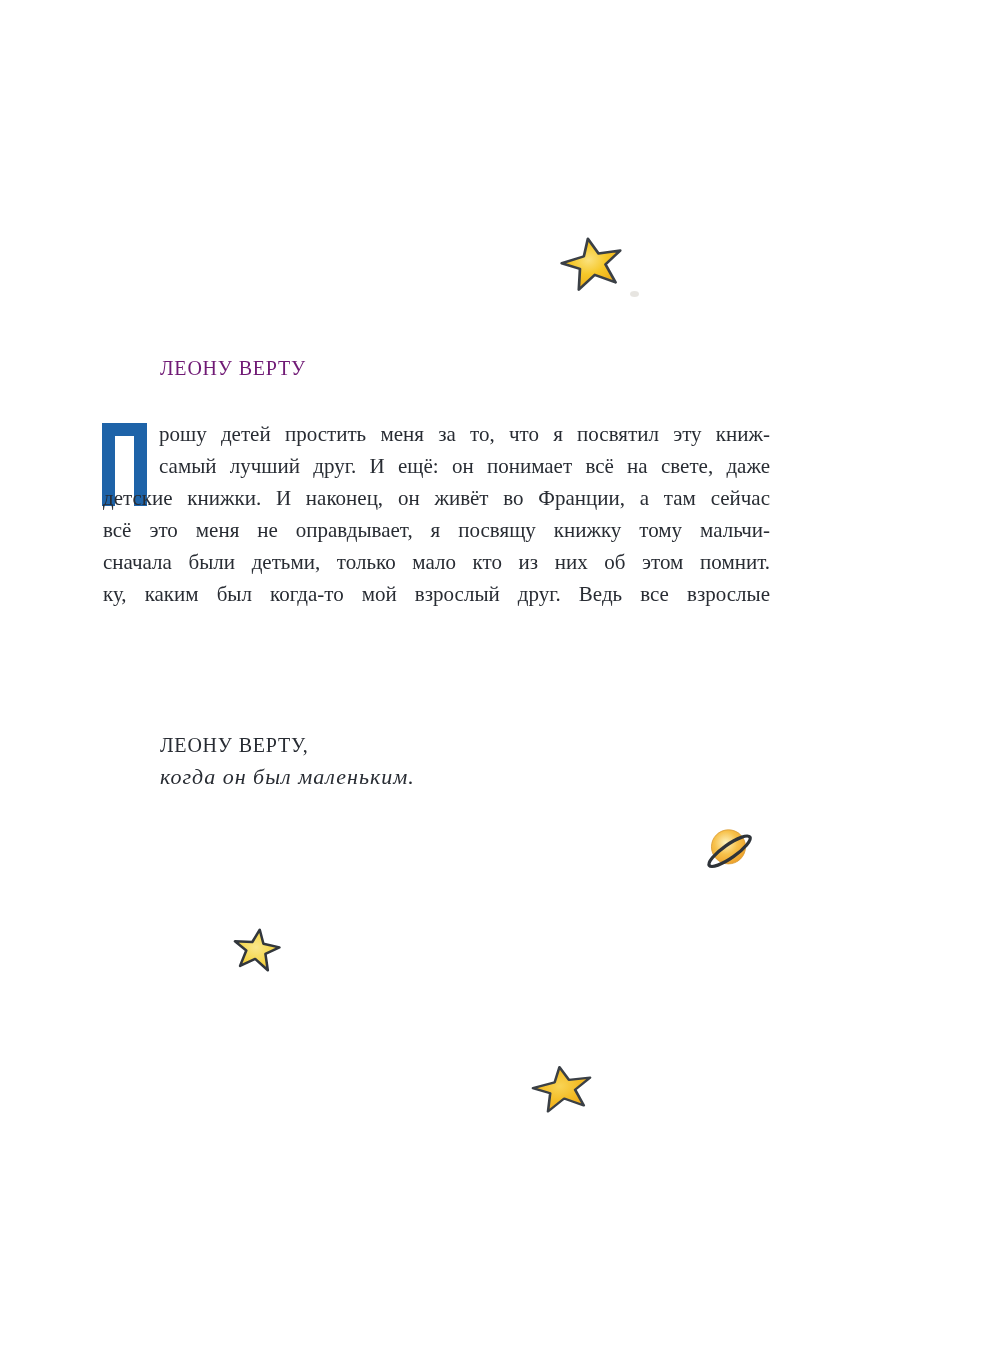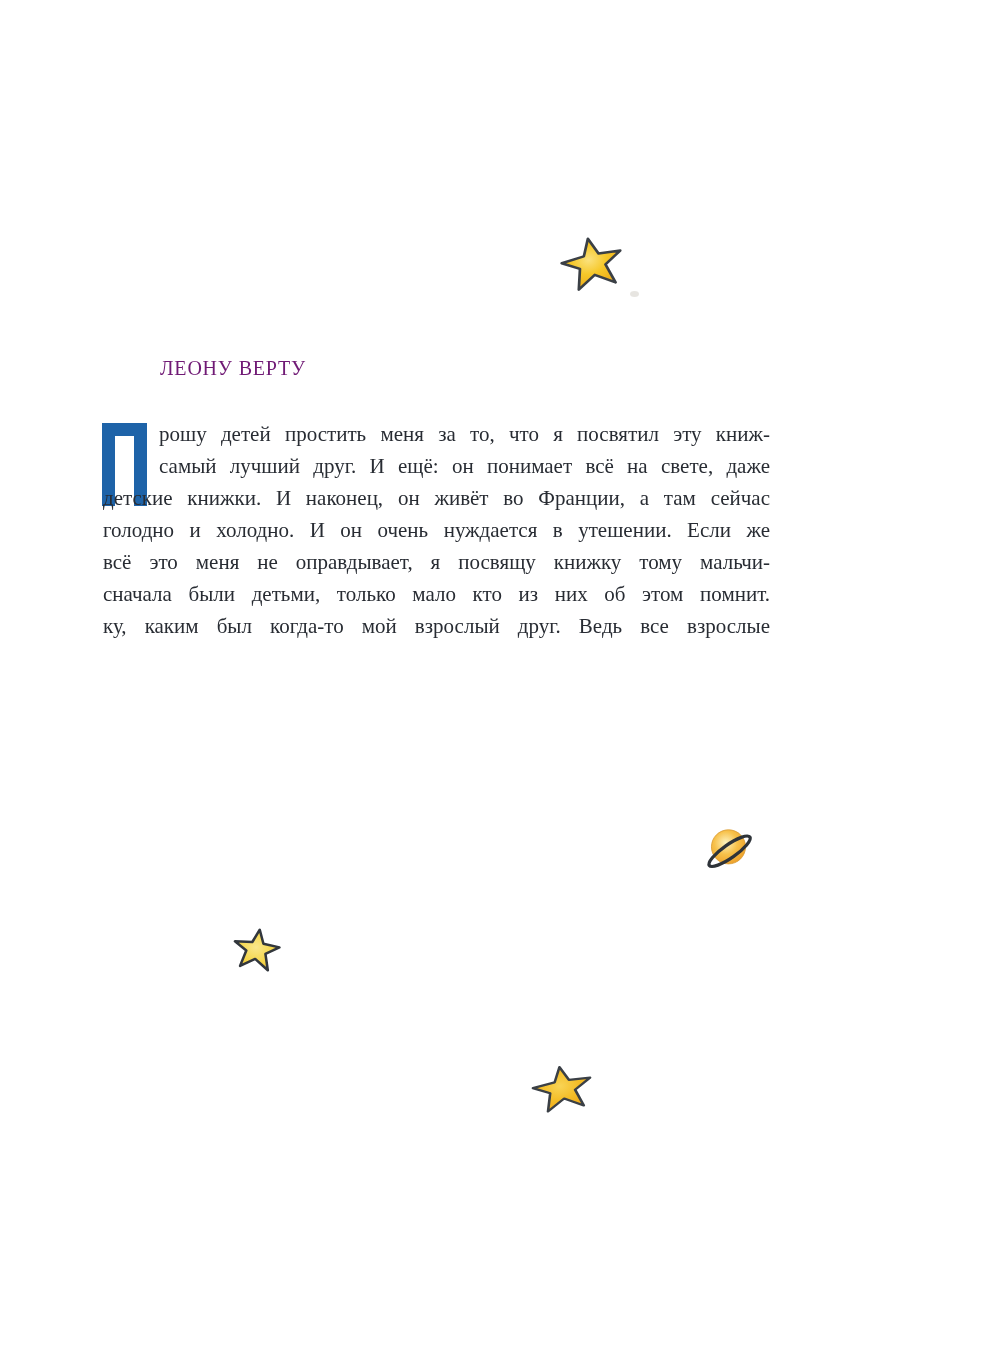--- a/index.html
+++ b/index.html
@@ -116,26 +116,29 @@
   <div class="heading">ЛЕОНУ ВЕРТУ</div>
 
   <div class="dropcap">
     <span class="sr">П</span>
   </div>
 
   <div class="para">
     <div class="line indent">рошу детей простить меня за то, что я посвятил эту книж-</div>
     <div class="line indent">самый лучший друг. И ещё: он понимает всё на свете, даже</div>
     <div class="line">детские книжки. И наконец, он живёт во Франции, а там сейчас</div>
-    <div class="line">голодно и холодно. И он очень нуждается в утешении. Если же</div>
     <div class="line">всё это меня не оправдывает, я посвящу книжку тому мальчи-</div>
     <div class="line">сначала были детьми, только мало кто из них об этом помнит.</div>
     <div class="line">ку, каким был когда-то мой взрослый друг. Ведь все взрослые</div>
   </div>
 
+  <div class="dedication">
+    <div class="ded-caps">ЛЕОНУ ВЕРТУ,</div>
+    <div class="ded-italic">когда он был маленьким.</div>
+  </div>
 
   <svg class="illus illus-planet" viewBox="0 0 100 100">
     <defs>
       <radialGradient id="pg" cx="42%" cy="38%" r="68%">
         <stop offset="0%" stop-color="#fdf3c0"></stop>
         <stop offset="50%" stop-color="#f7c14a"></stop>
         <stop offset="100%" stop-color="#ec9d27"></stop>
       </radialGradient>
     </defs>
     <circle cx="50" cy="47" r="31" fill="url(#pg)" stroke="#d99c33" stroke-width="1.5"></circle>

